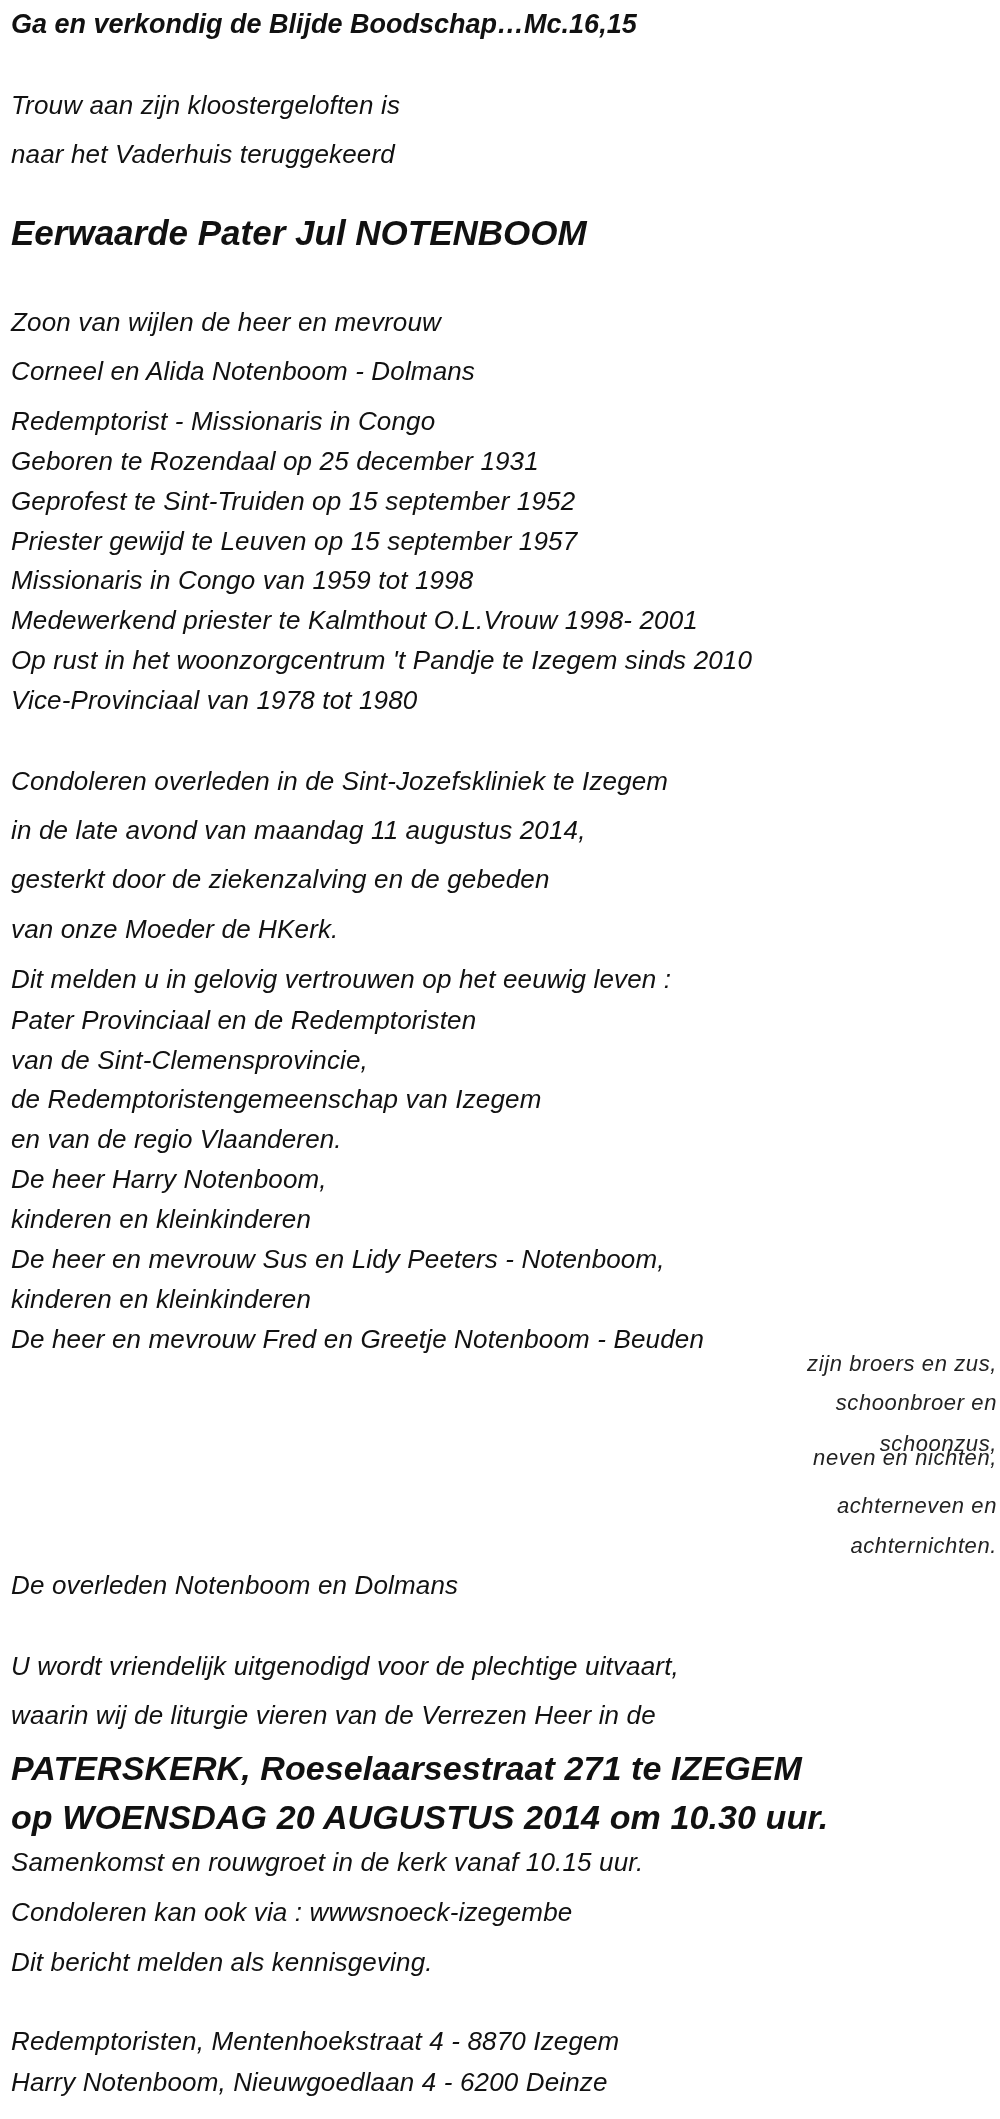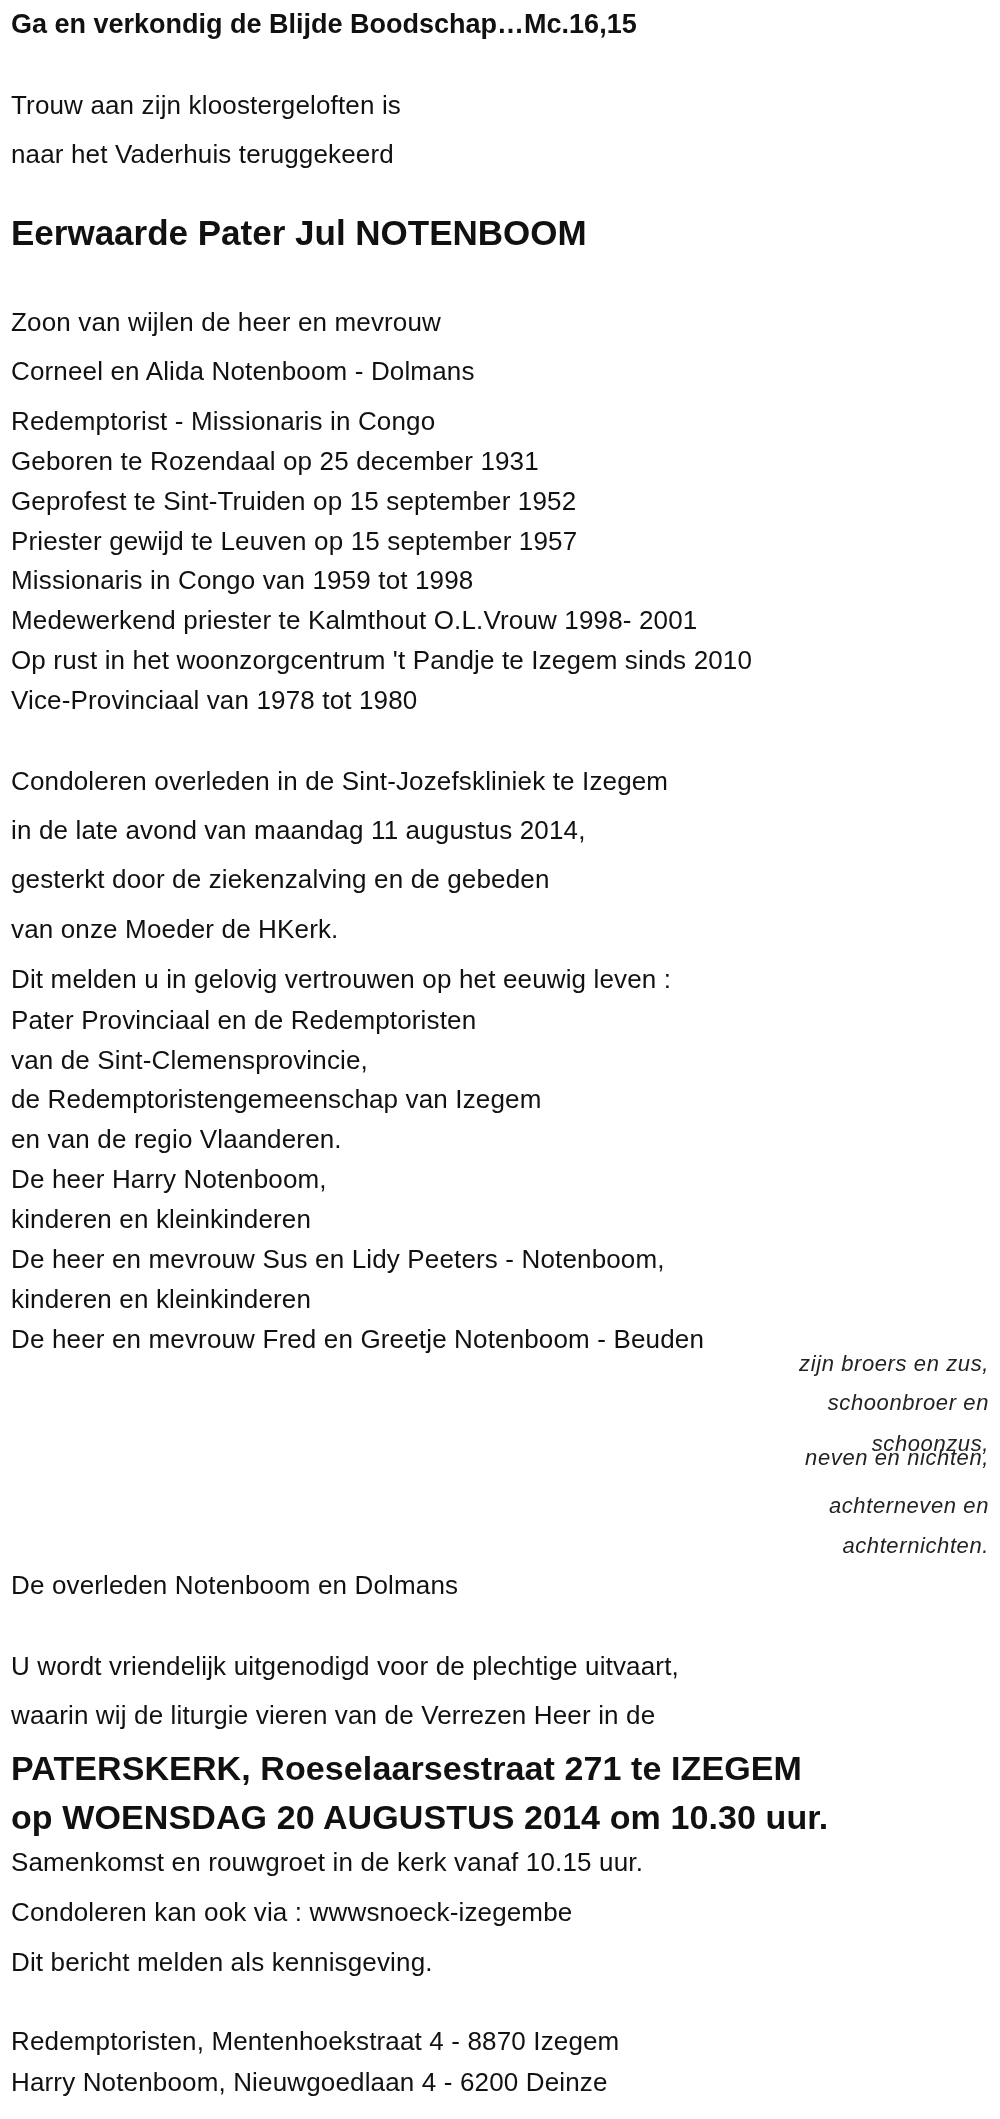--- a/index.html
+++ b/index.html
@@ -1,23 +1,23 @@
 <!DOCTYPE html>
 <html><head>
 <meta charset="utf-8">
 <style>
   html, body { margin: 0; padding: 0; background: #ffffff; }
   body { width: 1000px; height: 2119px; position: relative; overflow: hidden;
          font-family: "Liberation Sans", sans-serif; color: #111111; }
-  .ln { position: absolute; left: 11px; white-space: nowrap; line-height: 1; }
+  .ln { position: absolute; left: 11px; white-space: nowrap; line-height: 1; font-style: italic; }
   .r  { font-size: 26px; letter-spacing: 0.15px; }
   .b  { font-size: 34px; font-weight: bold; letter-spacing: 0.1px; }
   .h0 { font-size: 27px; font-weight: bold; }
   .h1 { font-size: 35px; font-weight: bold; }
-  .it { position: absolute; right: 11px; left: auto; font-size: 22px; font-style: italic;
+  .it { position: absolute; right: 3px; left: auto; font-size: 22px; font-style: italic;
         color: #222222; text-align: right; white-space: nowrap; line-height: 1; letter-spacing: 0.6px; }
 </style>
 </head>
 <body>
 
 <div>
 
   <div class="ln h0" style="top:11px">Ga en verkondig de Blijde Boodschap…Mc.16,15</div>
 
   <div class="ln r" style="top:92px">Trouw aan zijn kloostergeloften is</div>

